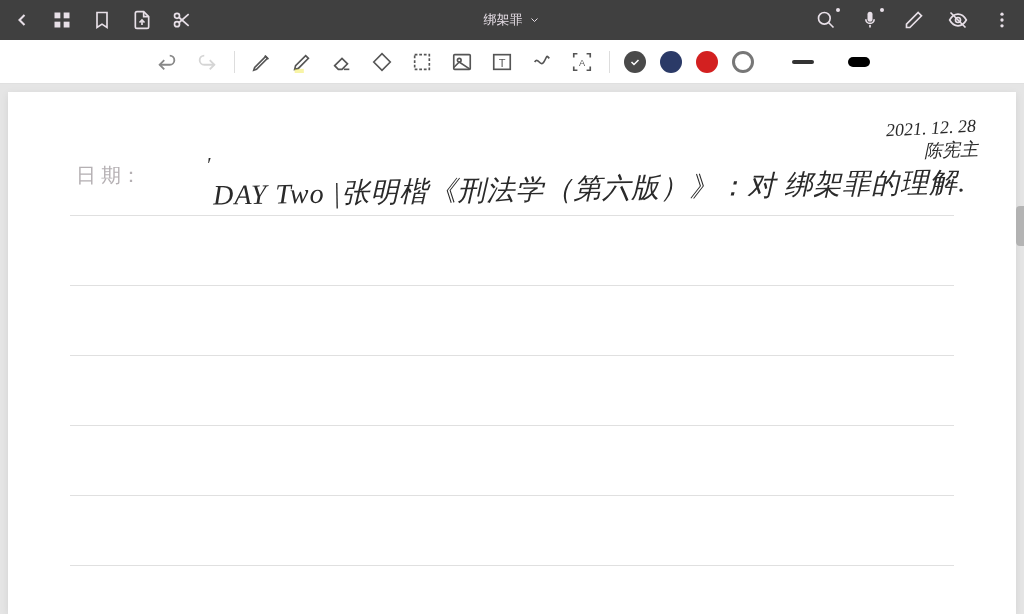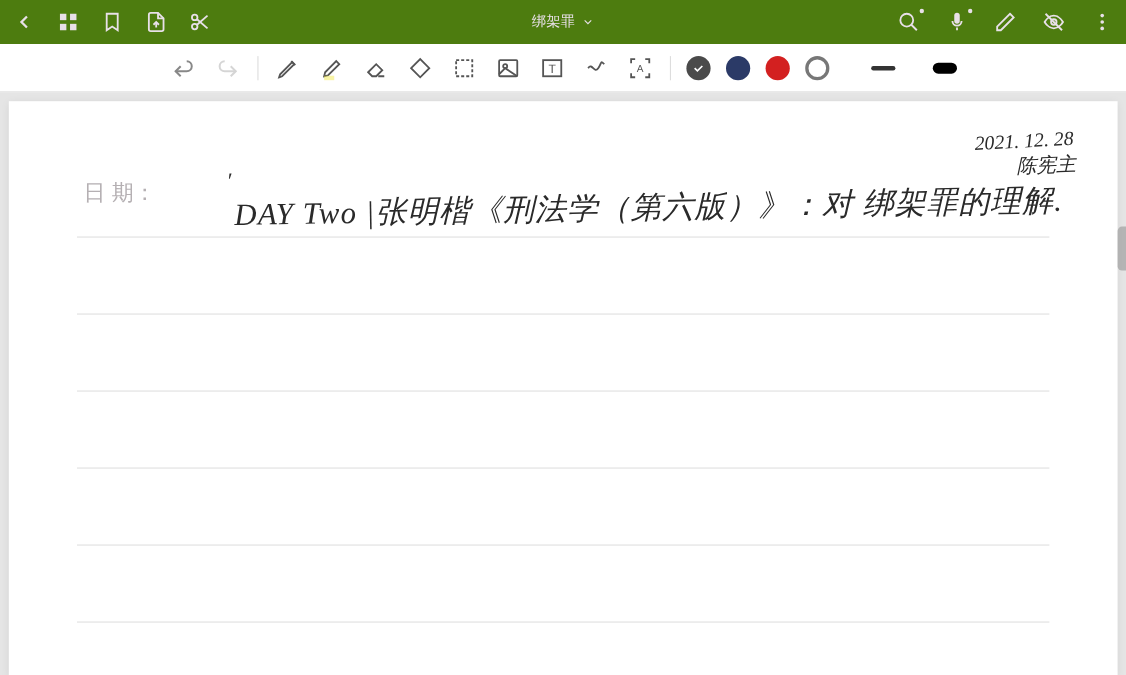--- a/index.html
+++ b/index.html
@@ -5,21 +5,21 @@
 * { margin: 0; padding: 0; box-sizing: border-box; }
 body {
   font-family: -apple-system, BlinkMacSystemFont, sans-serif;
   background: #f0f0f0;
   width: 1024px;
   height: 614px;
   overflow: hidden;
   position: relative;
 }
 .top-bar {
-  background: #4d7c0f;
+  background: #404040;
   height: 40px;
   display: flex;
   align-items: center;
   padding: 12px 12px;
   position: relative;
 }
 .top-left {
   display: flex;
   align-items: center;
   gap: 20px;
@@ -116,20 +116,21 @@
   box-shadow: 0 2px 8px rgba(0,0,0,0.08);
   position: relative;
   overflow: hidden;
 }
 .date-label {
   position: absolute;
   left: 68px;
   top: 70px;
   font-size: 20px;
   color: #b5b0b3;
+  font-family: Liberation Serif, serif;
 }
 .ruled-line {
   position: absolute;
   left: 62px;
   right: 62px;
   height: 1px;
   background: #e0e0e0;
 }
 .handwriting {
   position: absolute;

